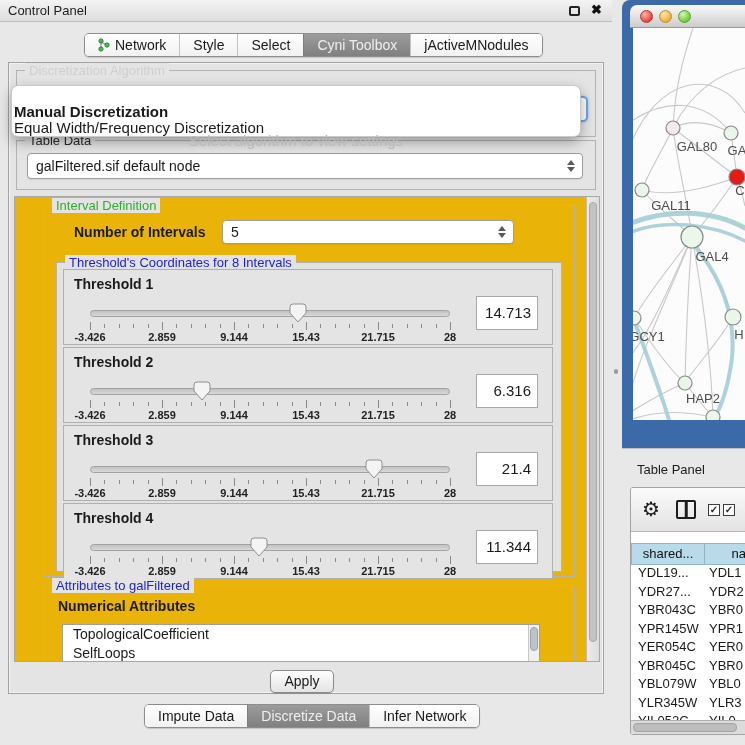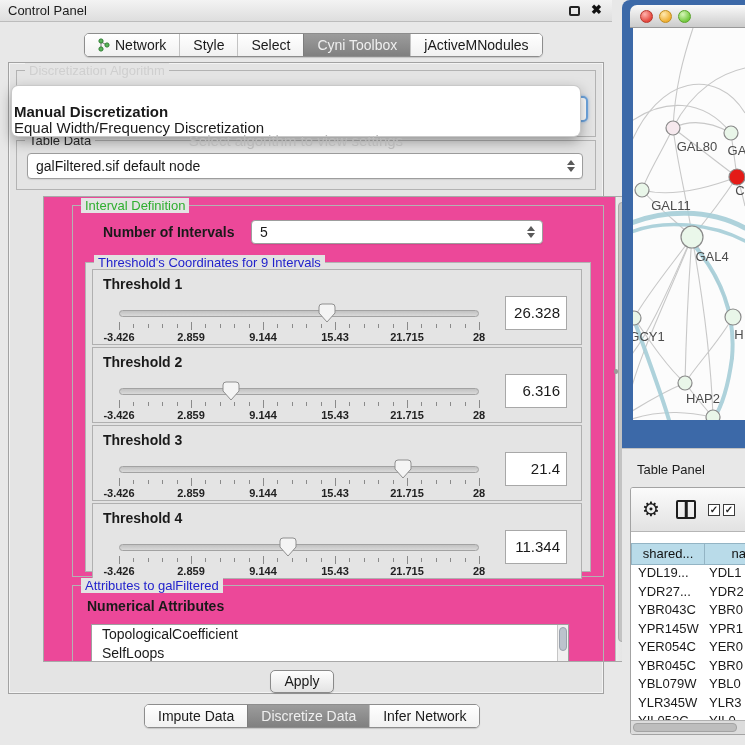--- a/index.html
+++ b/index.html
@@ -53,21 +53,21 @@
   
   #algo-popup { left:12px; top:86px; width:568px; height:50px; background:#fff;
     border-radius:6px; box-shadow:0 0 0 1px #c9c9c9, 0 5px 14px rgba(0,0,0,.38); z-index:20; }
   #algo-popup .ph { position:absolute; top:3px; left:0; right:0; text-align:center;
     color:#b9b9b9; font-size:15px;margin-top:43px; }
   #algo-popup .opt0 { position:absolute; top:17px; left:2px; font-size:15px; font-weight:bold; }
   #algo-popup .opt1 { position:absolute; top:33px; left:2px; font-size:15px; }
 
   
   #viewport { left:14px; top:196px; width:586px; height:466px; border:1px solid #a8a8a8;
-    background:#ec4899; overflow:hidden;margin-left:29px; }
+    background:#eab308; overflow:hidden; }
   .vscroll { position:absolute; top:0; right:0; width:13px; height:100%;
     background:linear-gradient(90deg,#ececec,#dddddd); border-left:1px solid #bdbdbd; }
   .vscroll .thumb { position:absolute; left:2px; width:8px; border-radius:4px;
     background:#c3c3c3; border:1px solid #a9a9a9; }
 
   
   .th-row { position:absolute; left:6px; width:490px; height:76px;
     border:1px solid #b0b0b0; background:#e4e4e4; }
   .th-label { position:absolute; left:10px; top:6px; font-weight:bold; font-size:14px; }
   .slider { position:absolute; left:26px; top:36px; width:360px; height:34px; }
@@ -214,21 +214,21 @@
     <span style="position:absolute; left:30px; top:18px; font-weight:bold; font-size:14px;">Number of Intervals</span>
     <div class="combo" style="left:178px; top:14px; width:292px; height:24px;">
       <span>5</span>
       <span class="spinner">
           <span class="tri-up"></span>
           <span class="tri-down"></span>
         </span>
     </div>
 
     <div class="fieldset" style="left:12px; top:56px; width:506px; height:310px; background:#e2e2e2;">
-      <span class="fieldset-title t-blue" style="background:#e2e2e2;">Threshold's Coordinates for 9 Intervals</span>
+      <span class="fieldset-title t-blue" style="background:#e2e2e2;">Threshold's Coordinates for 8 Intervals</span>
 
       <div class="th-row" style="top:6px;">
         <span class="th-label">Threshold 1</span>
         <div class="slider">
             <div class="track"></div>
             <div class="ticks">
               <div class="tick major" style="left: 0%;"></div>
               <div class="tick minor" style="left: 4%;"></div>
               <div class="tick minor" style="left: 8%;"></div>
               <div class="tick minor" style="left: 12%;"></div>
@@ -260,21 +260,21 @@
               <span class="tick-lab" style="left: 20%;">2.859</span>
               <span class="tick-lab" style="left: 40%;">9.144</span>
               <span class="tick-lab" style="left: 60%;">15.43</span>
               <span class="tick-lab" style="left: 80%;">21.715</span>
               <span class="tick-lab" style="left: 100%;">28</span>
             </div>
             <svg class="thumb-svg" viewBox="0 0 18 20" style="left: calc(57.7197% - 9px);">
               <path d="M4 1 h10 q3 0 3 3 v6 l-8 9 l-8 -9 v-6 q0 -3 3 -3 z" fill="#f4f4f4" stroke="#8f8f8f" stroke-width="1"></path>
             </svg>
           </div>
-        <div class="val-box">26.328</div>
+        <div class="val-box">14.713</div>
       </div>
       <div class="th-row" style="top:84px;">
         <span class="th-label">Threshold 2</span>
         <div class="slider">
             <div class="track"></div>
             <div class="ticks">
               <div class="tick major" style="left: 0%;"></div>
               <div class="tick minor" style="left: 4%;"></div>
               <div class="tick minor" style="left: 8%;"></div>
               <div class="tick minor" style="left: 12%;"></div>

